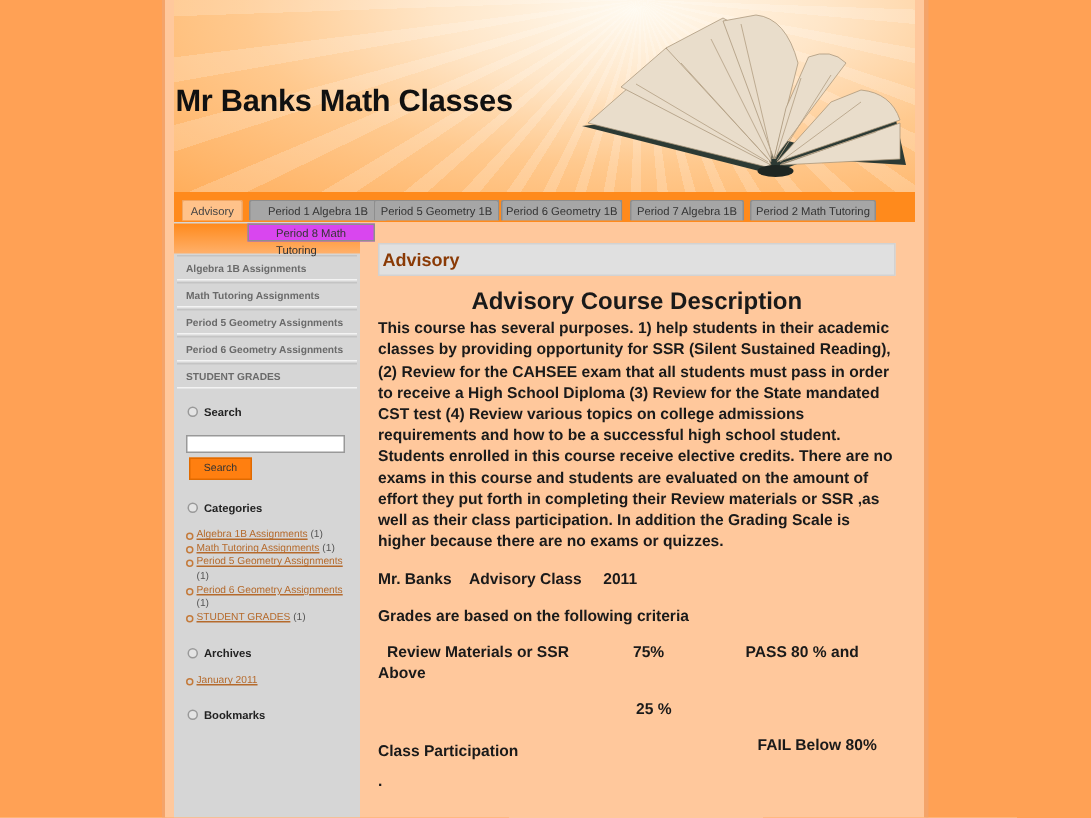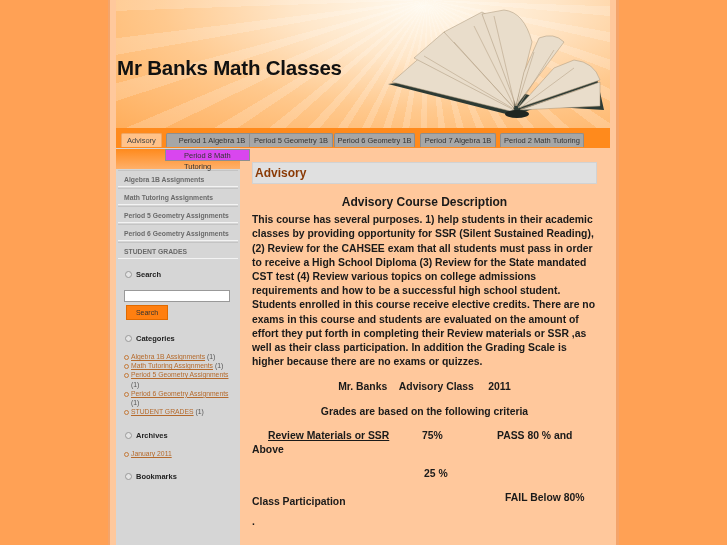--- a/index.html
+++ b/index.html
@@ -43,23 +43,23 @@
   .cat-list { position: absolute; left: 124px; top: 352px; width: 112px; font-size: 6.8px; color: #555; list-style: none; }
   .cat-list li { line-height: 9.2px; padding-left: 7px; position: relative; }
   .cat-list li::before { content: ""; position: absolute; left: 0; top: 3px; width: 3px; height: 3px;
     border: 1px solid #c47a3a; border-radius: 50%; }
   .cat-list a { color: #b56a2c; text-decoration: underline; }
 
   .content { position: absolute; left: 252px; top: 162px; width: 345px; }
   .content-head { height: 22px; background: #e0e0e0; border: 1px solid #d2d2d2; font-size: 12px; font-weight: bold;
     color: #8a3a05; line-height: 20px; padding-left: 2px; }
   .content-body { font-size: 10.4px; font-weight: bold; color: #1a1a1a; line-height: 14.2px; }
-  .desc-title { text-align: center; font-size: 12px; margin-top: 11px; }
+  .desc-title { text-align: center; font-size: 16px; margin-top: 11px; }
   .para { margin-top: 4px; }
-  .center { text-align: center; }
+  .center { text-align: left; }
   .row { position: relative; height: 14px; }
   .row span { position: absolute; top: 0; white-space: nowrap; }
 </style>
 </head>
 <body>
 
 <div class="page-edge-l"></div>
 <div class="page"></div>
 <div class="page-edge-r"></div>
 
@@ -144,21 +144,21 @@
   <div class="content-body">
     <div class="desc-title">Advisory Course Description</div>
     <div class="para">This course has several purposes. 1) help students in their academic classes by providing opportunity for SSR (Silent Sustained Reading), (2) Review for the CAHSEE exam that all students must pass in order to receive a High School Diploma (3) Review for the  State mandated CST test (4) Review various topics on college admissions requirements and how to be a successful high school student. Students enrolled in this course receive elective credits. There are no exams in this course and students are evaluated on the amount of effort they put forth in completing their Review materials or SSR ,as well as their class participation. In addition the Grading Scale is higher because there are no exams or quizzes.</div>
 
     <div class="center" style="margin-top:11px;">
       <span>Mr. Banks</span>&nbsp;&nbsp;&nbsp;&nbsp;<span>Advisory Class</span>&nbsp;&nbsp;&nbsp;&nbsp;&nbsp;<span>2011</span>
     </div>
     <div class="center" style="margin-top:10px;">Grades are based on the following criteria</div>
 
     <div class="row" style="margin-top:10px;">
-      <span style="left:16px;text-decoration:underline;">Review Materials or SSR</span>
+      <span style="left:6px;">Review Materials or SSR</span>
       <span style="left:170px;">75%</span>
       <span style="left:245px;">PASS  80 % and</span>
     </div>
     <div class="row">
       <span style="left:0;">Above</span>
     </div>
 
     <div class="row" style="margin-top:10px;">
       <span style="left:0;margin-top:28px;">Class Participation</span>
       <span style="left:172px;">25 %</span>

